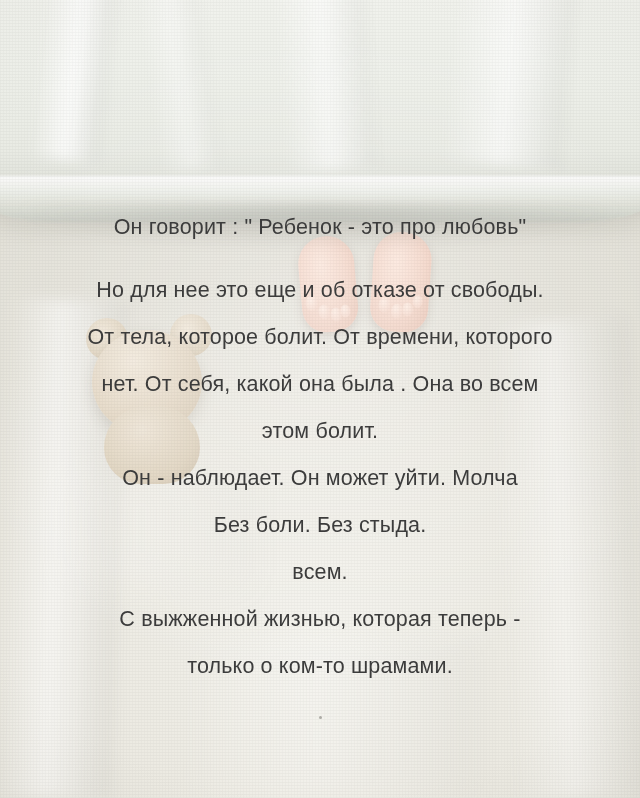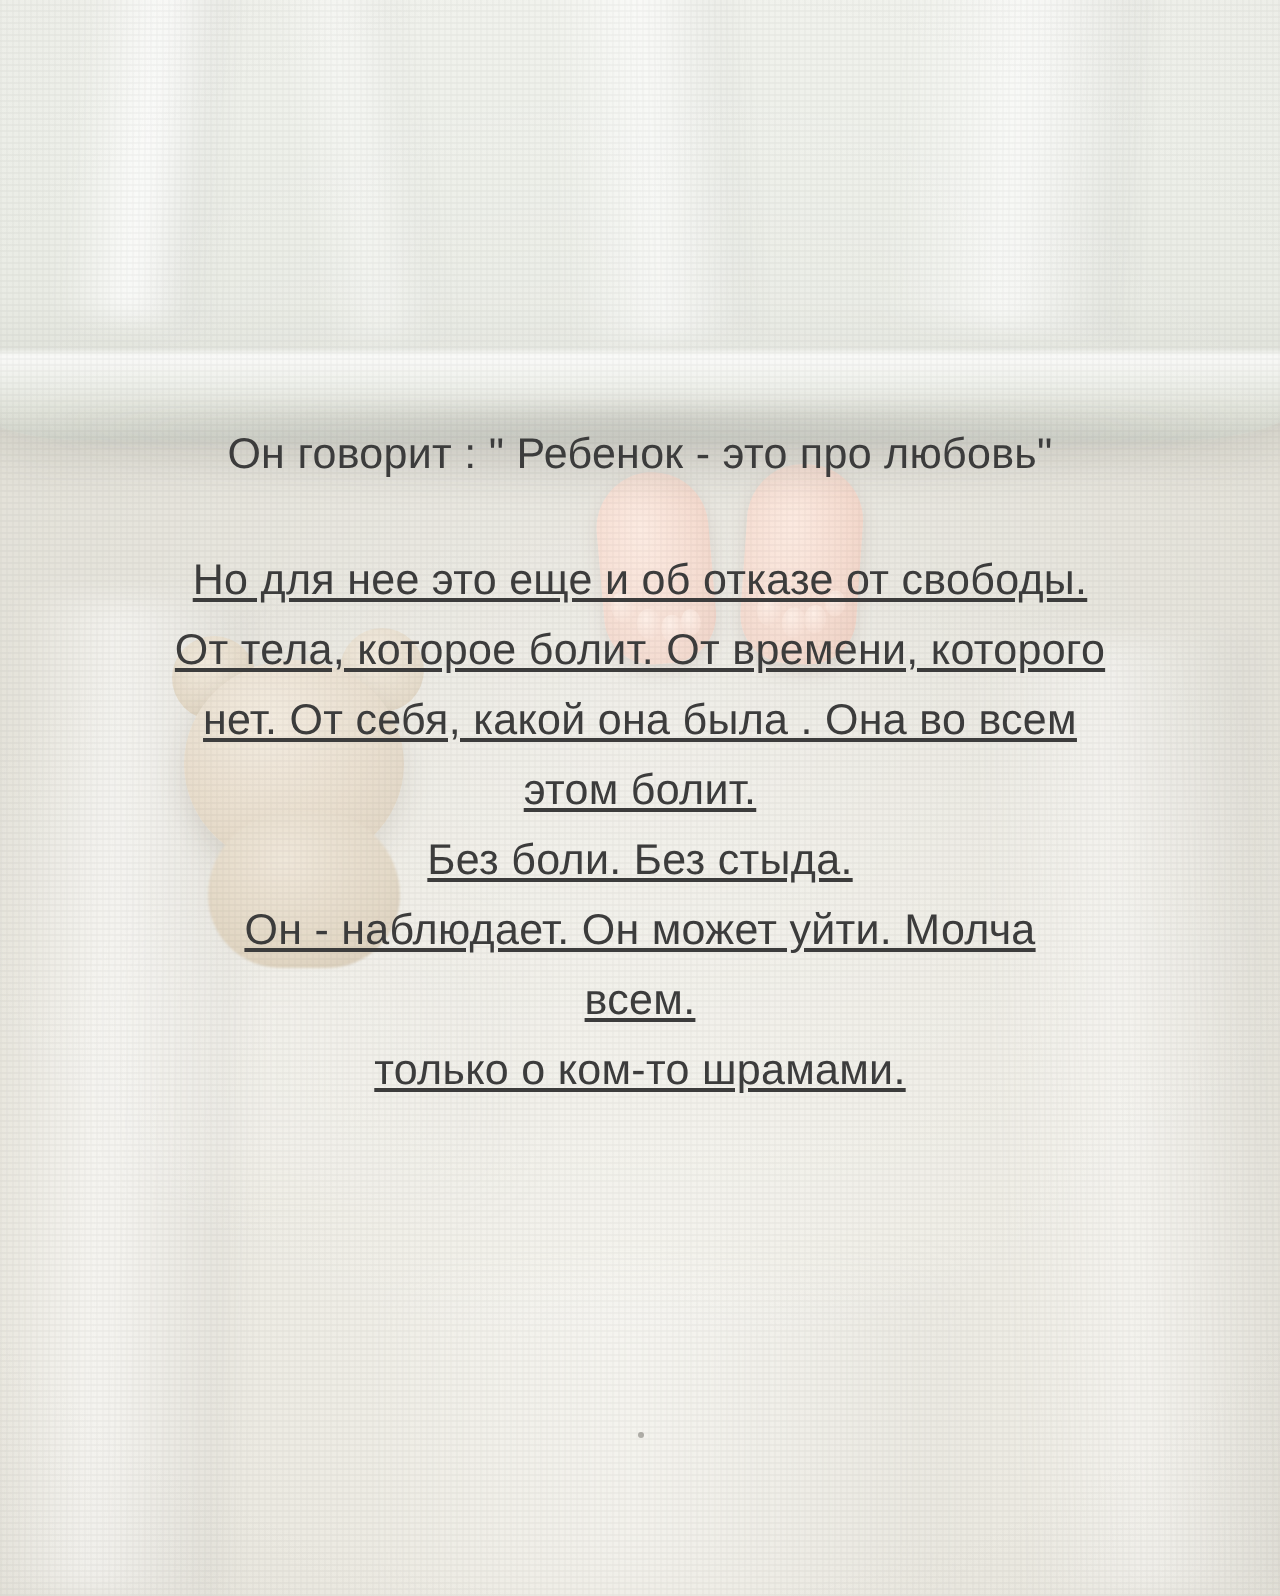--- a/index.html
+++ b/index.html
@@ -154,24 +154,23 @@
     color: #3c3c3c;
     font-size: 21.5px;
     line-height: 35px;
     letter-spacing: .15px;
   }
   .line-lead {
     margin: 0 0 28px 0;
   }
   .para {
     margin: 0;
-    text-decoration: underline;
   }
   .para + .para {
-    margin-top: 0;
+    margin-top: 12px;
   }
   .dot {
     position: absolute;
     left: 50%;
     top: 716px;
     width: 3px;
     height: 3px;
     margin-left: -1px;
     border-radius: 50%;
     background: rgba(90,88,82,0.45);
@@ -218,21 +217,22 @@
 
   <div class="haze"></div>
   <div class="grain"></div>
 
   <div class="text-layer">
     <p class="line-lead">Он говорит : " Ребенок - это про любовь"</p>
     <p class="para">Но для нее это еще и об отказе от свободы.</p>
     <p class="para">От тела, которое болит. От времени, которого</p>
     <p class="para">нет. От себя, какой она была . Она во всем</p>
     <p class="para">этом болит.</p>
+    <p class="para">Он - наблюдает. Он может уйти. Молча</p>
     <p class="para">Без боли. Без стыда.</p>
-    <p class="para">Он - наблюдает. Он может уйти. Молча</p>
     <p class="para">всем.</p>
+    <p class="para">С выжженной жизнью, которая теперь -</p>
     <p class="para">только о ком-то шрамами.</p>
   </div>
 
   <div class="dot"></div>
 
 </div>
 
 </body></html>

